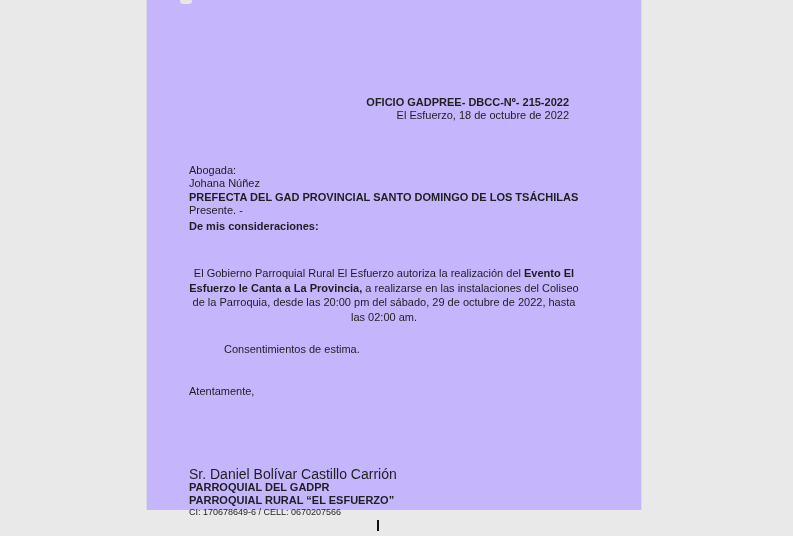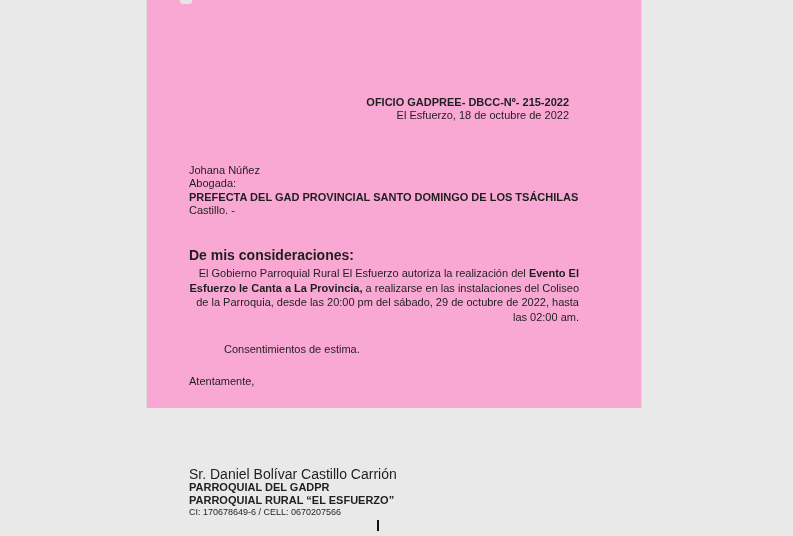--- a/index.html
+++ b/index.html
@@ -5,44 +5,44 @@
   * { margin: 0; padding: 0; box-sizing: border-box; }
   html, body {
     width: 793px; height: 536px;
     overflow: hidden;
     font-family: "Liberation Sans", "DejaVu Sans", sans-serif;
     background: #e9e9e9;
   }
   .paper {
     position: absolute;
     left: 146px; top: 0;
-    width: 496px; height: 408px;
-    background: #f9a8d4;
+    width: 496px; height: 510px;
+    background: #c4b5fd;
     border-left: 1px solid #dcdcdc;
     border-right: 1px solid #dcdcdc;
     color: #1f1f1f;
   }
   .abs { position: absolute; }
   .t11 { font-size: 11px; line-height: 13.4px; }
   .bold { font-weight: bold; }
   .ref-block {
     top: 96px; right: 72px;
     text-align: right;
     font-size: 11px; line-height: 13.2px;
   }
   .ref-line { font-weight: bold; }
   .recipient-block { left: 42px; top: 164px; }
-  .greeting-line { left: 42px; top: 247px; font-size: 14px; font-weight: bold; }
+  .greeting-line { left: 42px; top: 220px; font-size: 11px; font-weight: bold; }
   .body-par {
     left: 42px; top: 266px; width: 390px;
     font-size: 11px; line-height: 14.6px;
-    text-align: right;
+    text-align: center;
   }
   .courtesy-line { left: 42px; top: 343px; font-size: 11px; margin-left: 35px; }
-  .farewell-line { left: 42px; top: 375px; font-size: 11px; }
+  .farewell-line { left: 42px; top: 385px; font-size: 11px; }
   .signature-block { left: 42px; top: 468px; }
   .sig-name { font-size: 14px; line-height: 13px; }
   .sig-title { font-size: 11px; line-height: 13px; font-weight: bold; }
   .sig-small { font-size: 9px; line-height: 11.8px; }
   .email-link { text-decoration: underline; cursor: pointer; font-weight: bold; }
   .text-cursor {
     left: 230px; top: 520px;
     width: 1.5px; height: 11px;
     background: #111;
   }
@@ -59,24 +59,24 @@
 <div class="paper">
 
   <div class="abs top-artifact"></div>
 
   <div class="abs ref-block">
     <div class="ref-line">OFICIO GADPREE- DBCC-Nº- 215-2022</div>
     <div>El Esfuerzo, 18 de octubre de 2022</div>
   </div>
 
   <div class="abs recipient-block t11">
+    <div>Abogada:</div>
     <div>Johana Núñez</div>
-    <div>Abogada:</div>
     <div class="bold">PREFECTA DEL GAD PROVINCIAL SANTO DOMINGO DE LOS TSÁCHILAS</div>
-    <div>Castillo. -</div>
+    <div>Presente. -</div>
   </div>
 
   <div class="abs greeting-line">De mis consideraciones:</div>
 
   <p class="abs body-par"><span>El Gobierno Parroquial Rural El Esfuerzo autoriza la realización del </span><b>Evento El Esfuerzo le Canta a La Provincia,</b><span> a realizarse en las instalaciones del Coliseo de la Parroquia, desde las 20:00 pm del sábado, 29 de octubre de 2022, hasta las 02:00 am.</span></p>
 
   <div class="abs courtesy-line">Consentimientos de estima.</div>
 
   <div class="abs farewell-line">Atentamente,</div>
 

